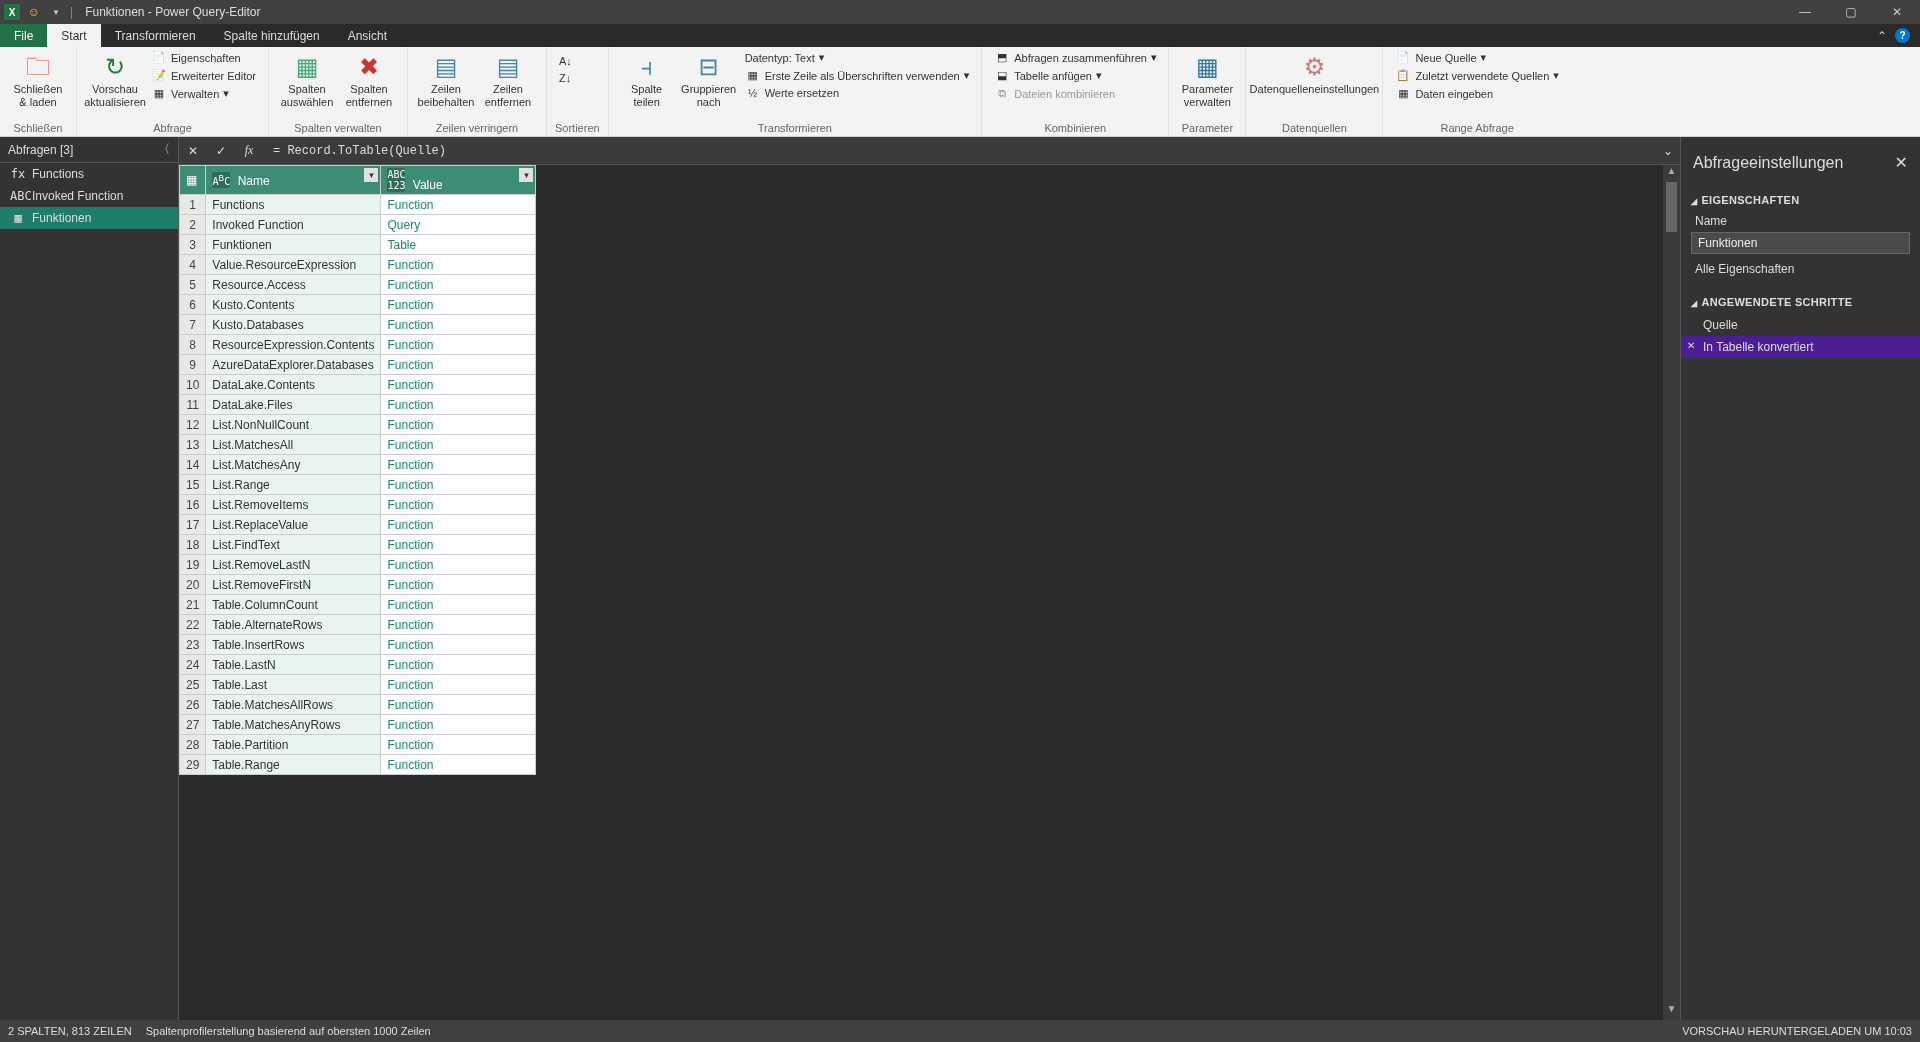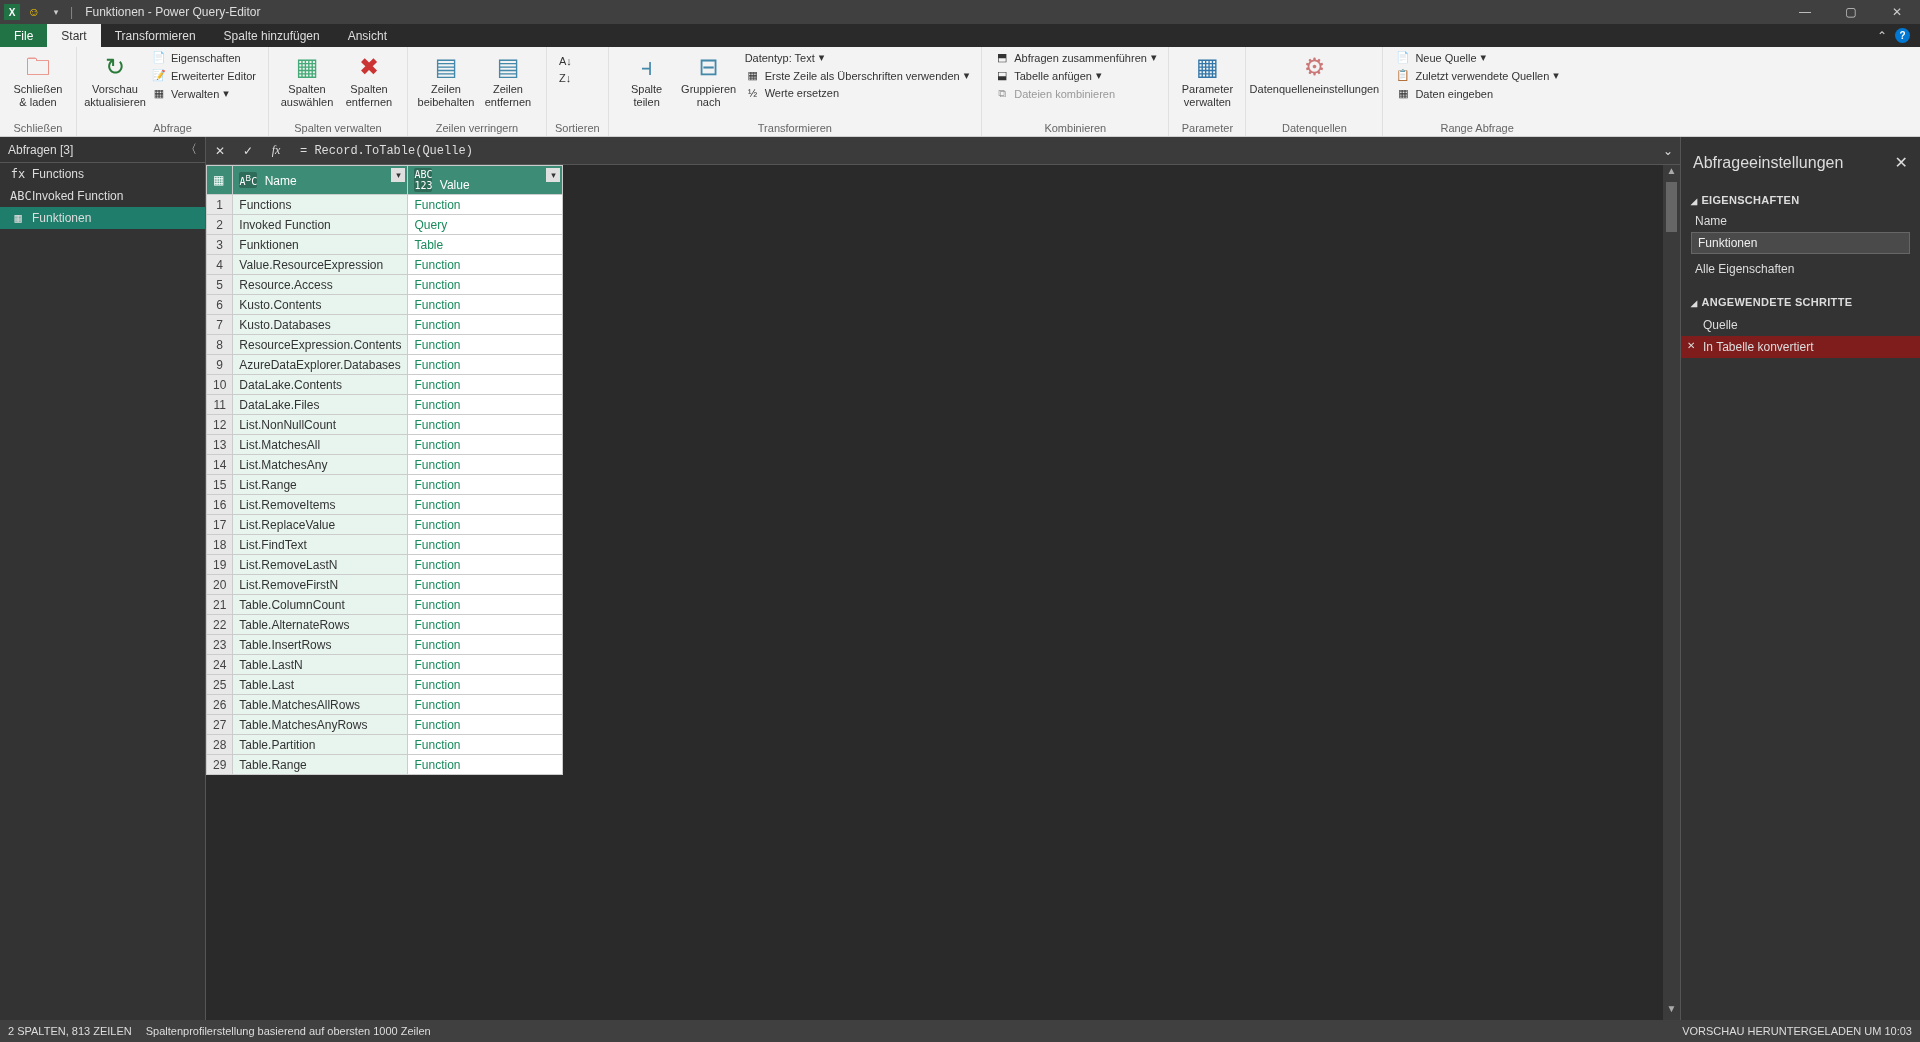--- a/index.html
+++ b/index.html
@@ -24,21 +24,21 @@
 .ribbon-group .buttons{display:flex; gap:2px; flex:1; align-items:flex-start;}
 .ribbon-group .label{ text-align:center; font-size:11px; color:#666; padding:2px 0;}
 .r-btn-big{ display:flex; flex-direction:column; align-items:center; padding:2px 4px; width:60px; text-align:center; font-size:11px; line-height:1.2; color:#333;}
 .r-btn-big .ico{ height:32px; display:flex; align-items:center; justify-content:center; font-size:24px;}
 .r-btn-small{display:flex; align-items:center; gap:4px; padding:2px 4px; font-size:11px; color:#333; white-space:nowrap;}
 .r-btn-small .ico{width:16px; text-align:center;}
 .vstack{display:flex; flex-direction:column; gap:1px;}
 
 .main{ flex:1; display:flex; min-height:0;}
 
-.queries{ width:206px; background:#333; color:#ddd; display:flex; flex-direction:column; border-right:1px solid #555;}
+.queries{ width:179px; background:#333; color:#ddd; display:flex; flex-direction:column; border-right:1px solid #555;}
 .queries-header{ padding:4px 8px; font-size:12px; border-bottom:1px solid #555; display:flex; align-items:center; justify-content:space-between;}
 .query-item{ display:flex; align-items:center; gap:6px; padding:4px 10px;}
 .query-item.selected{ background:#1e7e6b;}
 .query-item .ico{width:16px; text-align:center; font-family:monospace;}
 
 .center{ flex:1; display:flex; flex-direction:column; background:#2a2a2a;}
 .formula-bar{ height:28px; display:flex; align-items:center; background:#3b3b3b; border-bottom:1px solid #555; color:#ddd; font-size:12px;}
 .formula-bar .fb-btn{ width:28px; text-align:center;}
 .formula-bar .fx{ font-style:italic; font-family:serif;}
 .formula-bar .formula{ flex:1; font-family:Liberation Mono, monospace; padding-left:10px;}
@@ -62,21 +62,21 @@
 .scrollbar-v .track{ flex:1;}
 
 .settings{ width:240px; background:#333; color:#ddd; display:flex; flex-direction:column; border-left:1px solid #555; padding:0;}
 .settings-header{ display:flex; align-items:center; justify-content:space-between; padding:16px 12px; font-size:16px;}
 .sect-head{ padding:6px 10px; font-size:11px; font-weight:bold; letter-spacing:0.3px;}
 .sect-head::before{content:"◢"; font-size:8px; margin-right:4px;}
 .prop-label{ padding:2px 14px; font-size:12px;}
 .prop-input{ margin:2px 10px; background:#4a4a4a; border:1px solid #666; color:#eee; padding:3px 6px; font-size:12px;}
 .prop-link{ padding:6px 14px; font-size:12px;}
 .step{ padding:4px 14px 4px 22px; font-size:12px;}
-.step.selected{ background:#7f1d1d; position:relative;}
+.step.selected{ background:#4c1d95; position:relative;}
 .step.selected::before{content:"✕"; position:absolute; left:6px; font-size:10px;}
 
 .statusbar{ height:22px; background:#404040; color:#ddd; display:flex; align-items:center; font-size:11px; padding:0 8px; gap:14px;}
 .statusbar .right{ margin-left:auto;}
 </style>
 </head>
 <body>
 
 <div class="titlebar">
   <div class="titlebar-left">

